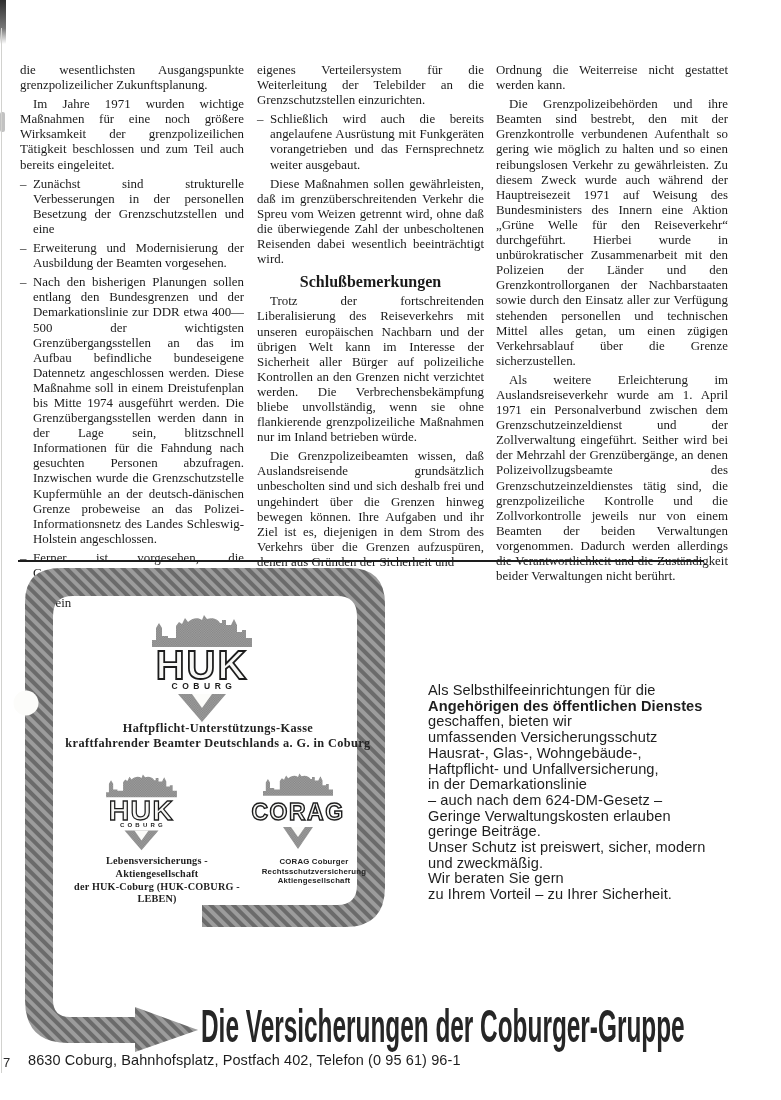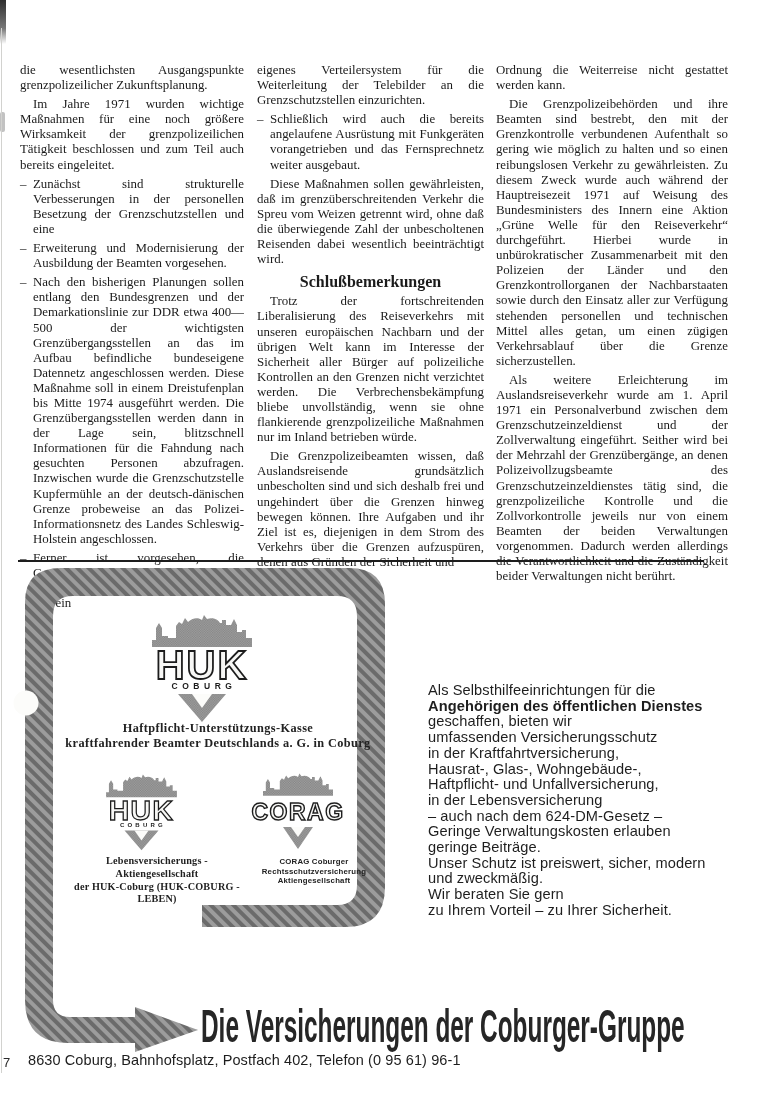--- a/index.html
+++ b/index.html
@@ -129,24 +129,23 @@
     <div>CORAG Coburger</div>
     <div>Rechtsschutzversicherung</div>
     <div>Aktiengesellschaft</div>
   </div>
 
   <div id="ad-copy">
       <div class="copy-line">Als Selbsthilfeeinrichtungen für die</div>
       <div class="copy-line bold">Angehörigen des öffentlichen Dienstes</div>
       <div class="copy-line">geschaffen, bieten wir</div>
       <div class="copy-line">umfassenden Versicherungsschutz</div>
-      <div class="copy-line">in der Kraftfahrtversicherung,</div>
       <div class="copy-line">Hausrat-, Glas-, Wohngebäude-,</div>
       <div class="copy-line">Haftpflicht- und Unfallversicherung,</div>
-      <div class="copy-line">in der Lebensversicherung</div>
+      <div class="copy-line">in der Demarkationslinie</div>
       <div class="copy-line">– auch nach dem 624-DM-Gesetz –</div>
       <div class="copy-line">Geringe Verwaltungskosten erlauben</div>
       <div class="copy-line">geringe Beiträge.</div>
       <div class="copy-line">Unser Schutz ist preiswert, sicher, modern</div>
       <div class="copy-line">und zweckmäßig.</div>
       <div class="copy-line">Wir beraten Sie gern</div>
       <div class="copy-line">zu Ihrem Vorteil  –  zu Ihrer Sicherheit.</div>
     </div>
 
   <div id="ad-headline">Die Versicherungen der Coburger-Gruppe</div>

